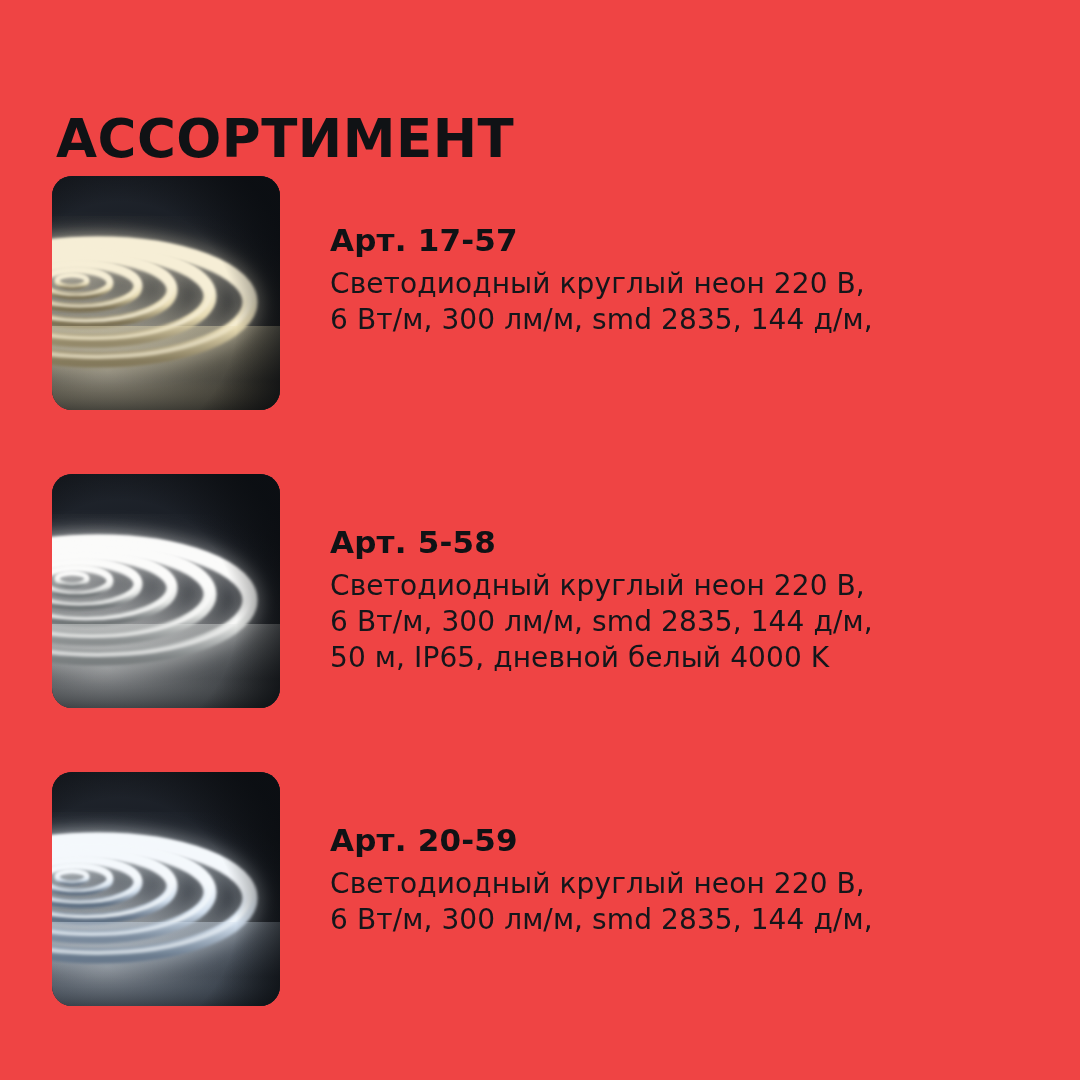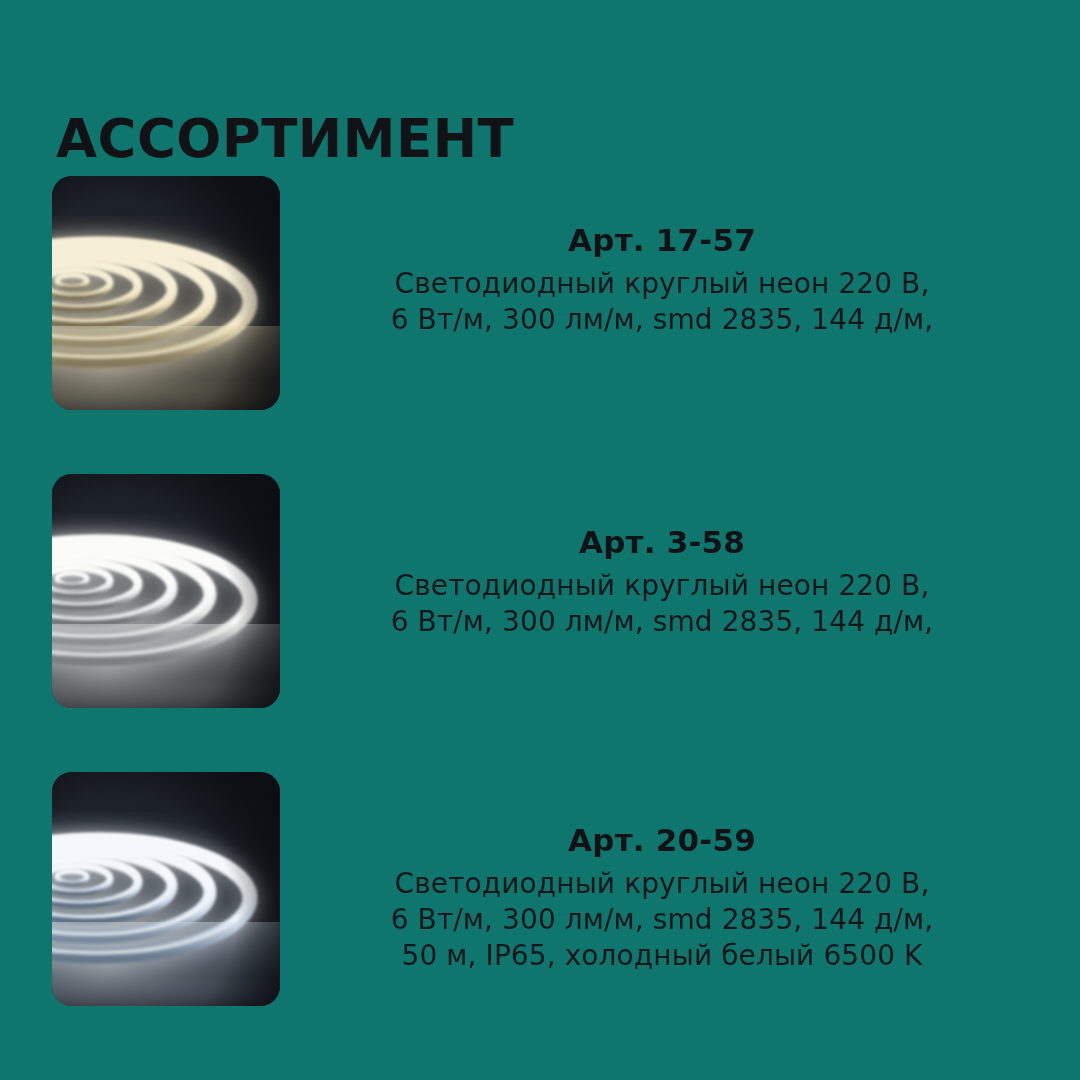--- a/index.html
+++ b/index.html
@@ -14,21 +14,21 @@
     overflow: hidden;
     font-family: "DejaVu Sans", "Liberation Sans", sans-serif;
     color: #16181c;
     -webkit-font-smoothing: antialiased;
   }
 
   .page {
     position: relative;
     width: 1080px;
     height: 1080px;
-    background: #0f766e;
+    background: #ef4444;
     box-sizing: border-box;
   }
 
   
   .page-title {
     position: absolute;
     left: 56px;
     top: 74px;
     font-size: 53px;
     line-height: 58px;
@@ -73,24 +73,23 @@
   
   .coil {
     position: absolute;
     inset: 0;
   }
   .coil svg { display: block; width: 100%; height: 100%; }
 
   
   .info {
     position: absolute;
-    left: 342px;
+    left: 330px;
     top: 0;
     width: 640px;
-    text-align: center;
   }
   .art-title {
     font-size: 31px;
     line-height: 36px;
     font-weight: 700;
     letter-spacing: 0.2px;
     color: #101215;
     margin: 0;
   }
   .art-desc {
@@ -239,24 +238,25 @@
               <ellipse cx="24" cy="105.46" rx="34" ry="13" fill="none" stroke="#fbfbfa" stroke-opacity="0.9" stroke-width="2.1" filter="url(#soft1)"></ellipse>
               <ellipse cx="20" cy="105" rx="15" ry="6" fill="none" stroke="url(#tube1)" stroke-width="5" filter="url(#soft1)"></ellipse>
               <ellipse cx="20" cy="103.9" rx="15" ry="6" fill="none" stroke="#fbfbfa" stroke-opacity="0.9" stroke-width="1.5" filter="url(#soft1)"></ellipse>
               <rect x="-20" y="150" width="280" height="100" fill="url(#floor1)"></rect>
               <rect x="0" y="0" width="228" height="234" fill="url(#vig1)"></rect>
             </svg>
           </div>
     </div>
 
     <div class="info">
-      <div class="art-title">Арт. 3-58</div>
+      <div class="art-title">Арт. 5-58</div>
       <p class="art-desc">
             <span class="line">Светодиодный круглый неон 220 В,</span>
             <span class="line">6 Вт/м, 300 лм/м, smd 2835, 144 д/м,</span>
+            <span class="line">50 м, IP65, дневной белый 4000 K</span>
           </p>
     </div>
 
   </div>
       <div class="product-row row-2">
 
     <div class="thumb">
       <div class="thumb-bg"></div>
       <div class="coil">
             <svg viewBox="0 0 228 234" preserveAspectRatio="none">
@@ -312,20 +312,19 @@
               <rect x="0" y="0" width="228" height="234" fill="url(#vig2)"></rect>
             </svg>
           </div>
     </div>
 
     <div class="info">
       <div class="art-title">Арт. 20-59</div>
       <p class="art-desc">
             <span class="line">Светодиодный круглый неон 220 В,</span>
             <span class="line">6 Вт/м, 300 лм/м, smd 2835, 144 д/м,</span>
-            <span class="line">50 м, IP65, холодный белый 6500 K</span>
           </p>
     </div>
 
   </div>
     </div>
 
 </div>
 
 </body></html>

